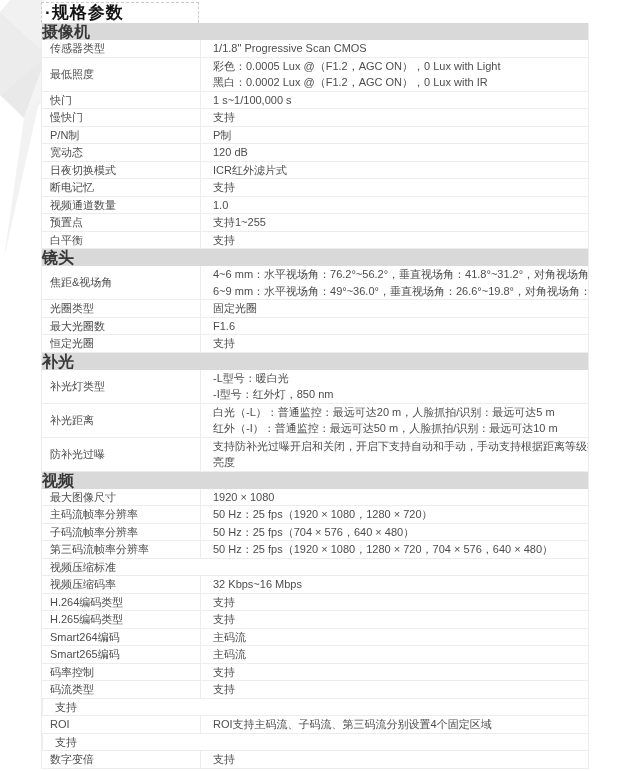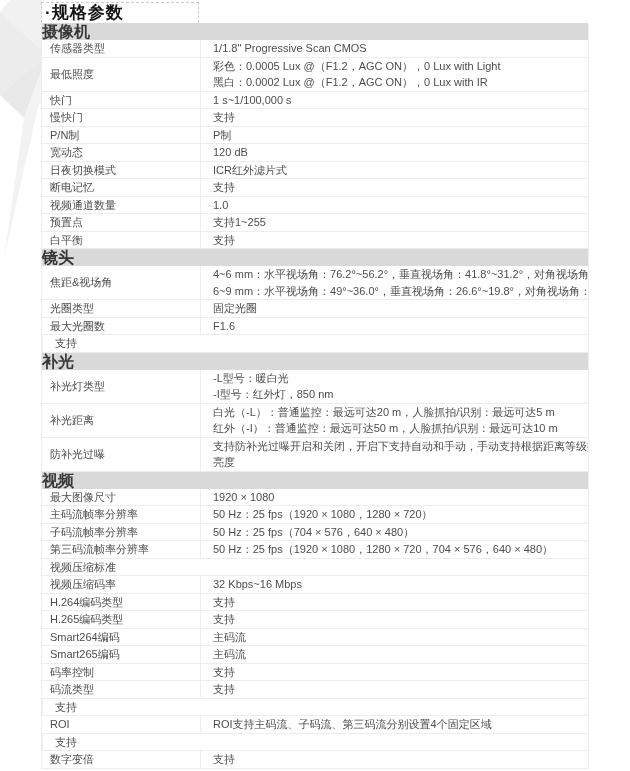--- a/index.html
+++ b/index.html
@@ -158,20 +158,23 @@
       </div>
       <div class="row">
         <div class="cell label">
           <div class="line">最大光圈数</div>
         </div>
         <div class="cell value">
           <div class="line">F1.6</div>
         </div>
       </div>
       <div class="row">
+        <div class="cell label">
+          <div class="line">恒定光圈</div>
+        </div>
         <div class="cell value">
           <div class="line">支持</div>
         </div>
       </div>
       <div class="sec-header">补光</div>
       <div class="row">
         <div class="cell label">
           <div class="line">补光灯类型</div>
         </div>
         <div class="cell value">

